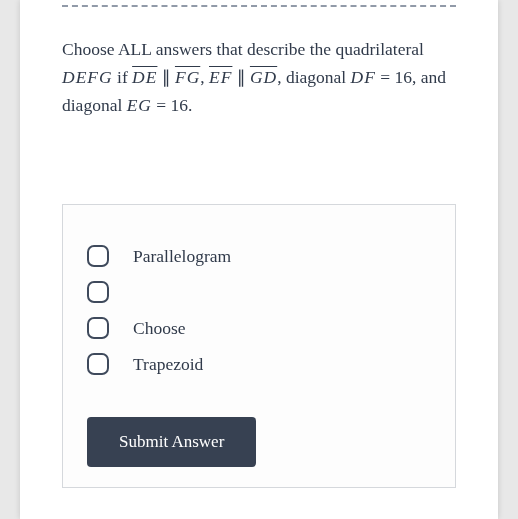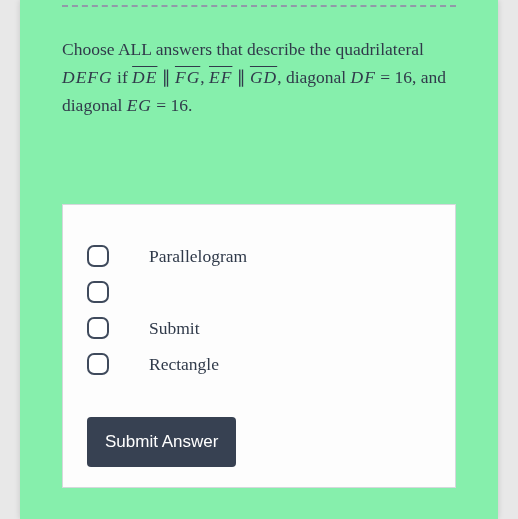--- a/index.html
+++ b/index.html
@@ -6,21 +6,21 @@
     body {
       font-family: Georgia, 'Times New Roman', serif;
       background: #e8e8e8;
       width: 518px;
       height: 519px;
       overflow: hidden;
       display: flex;
       justify-content: center;
     }
     .page-wrap {
-      background: #86efac;
+      background: #ffffff;
       width: 478px;
       padding: 0 20px;
       box-shadow: 0 0 6px rgba(0,0,0,0.15);
     }
     .dash-divider {
       border: none;
       border-top: 2px dashed #919aa8;
       margin: 5px 22px 28px 22px;
     }
     .question-text {
@@ -33,44 +33,44 @@
     .overline { text-decoration: overline; text-decoration-thickness: 1px;}
     .answer-box {
       border: 1px solid #d5d8dc;
       margin: 85px 22px 0 22px;
       padding: 40px 20px 20px 20px;
       background: #fdfdfd;
     }
     .option-row {
       display: flex;
       align-items: center;
-      gap: 40px;
+      gap: 24px;
       margin-bottom: 14px;
       padding-left: 4px;
     }
     .checkbox {
       width: 22px;
       height: 22px;
       border: 2.5px solid #3f4a5c;
       border-radius: 7px;
       background: #fff;
       flex-shrink: 0;
       cursor: pointer;
     }
     .option-label {
       color: #303a4a;
       font-size: 17.5px;
     }
     .submit-btn {
       background: #374152;
       color: #fff;
       border: none;
-      font-family: Liberation Sans, sans-serif;
+      font-family: Liberation Serif, serif;
       font-size: 17px;
-      padding: 15px 18px;
+      padding: 15px 32px;
       border-radius: 4px;
       margin-top: 28px;
       margin-left: 4px;
       cursor: pointer;
     }
   </style>
 </head>
 <body>
 
 <div class="page-wrap">
@@ -83,22 +83,22 @@
   <div class="answer-box">
     <div class="option-row">
       <div class="checkbox"></div>
       <span class="option-label">Parallelogram</span>
     </div>
     <div class="option-row">
       <div class="checkbox"></div>
     </div>
     <div class="option-row">
       <div class="checkbox"></div>
-      <span class="option-label">Submit</span>
+      <span class="option-label">Choose</span>
     </div>
     <div class="option-row">
       <div class="checkbox"></div>
-      <span class="option-label">Rectangle</span>
+      <span class="option-label">Trapezoid</span>
     </div>
 
     <button class="submit-btn">Submit Answer</button>
   </div>
 </div>
 
 </body></html>

